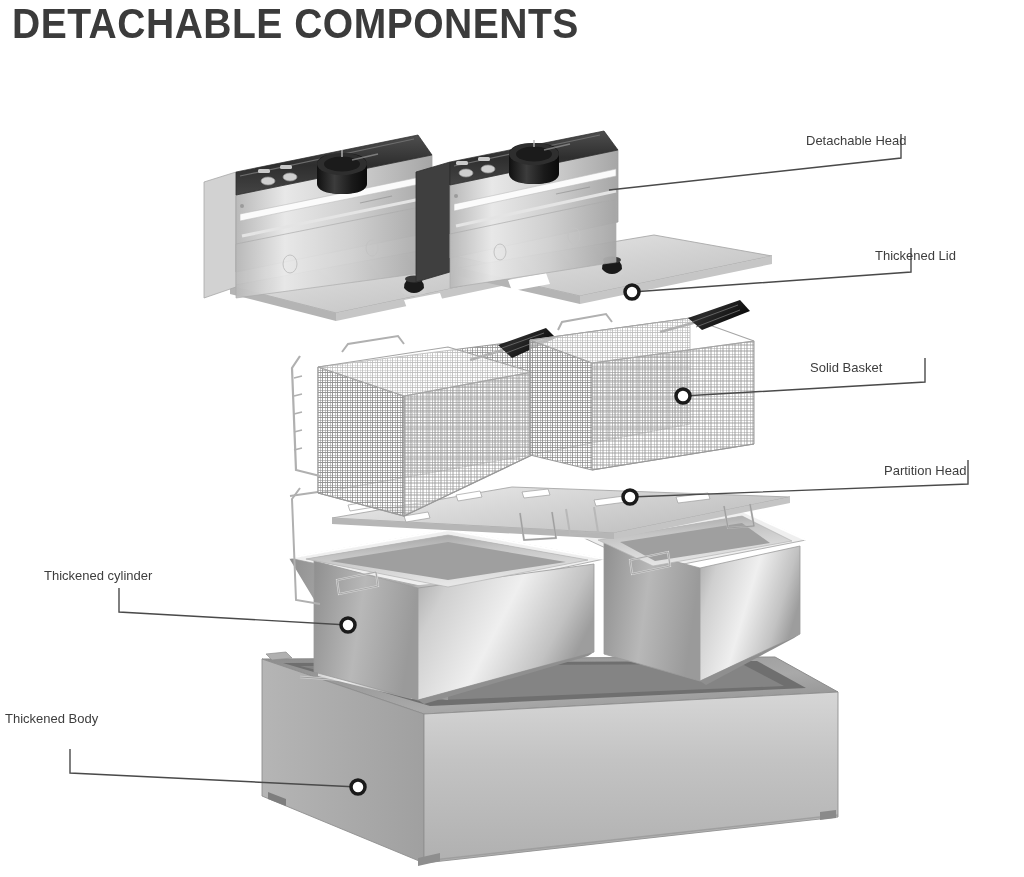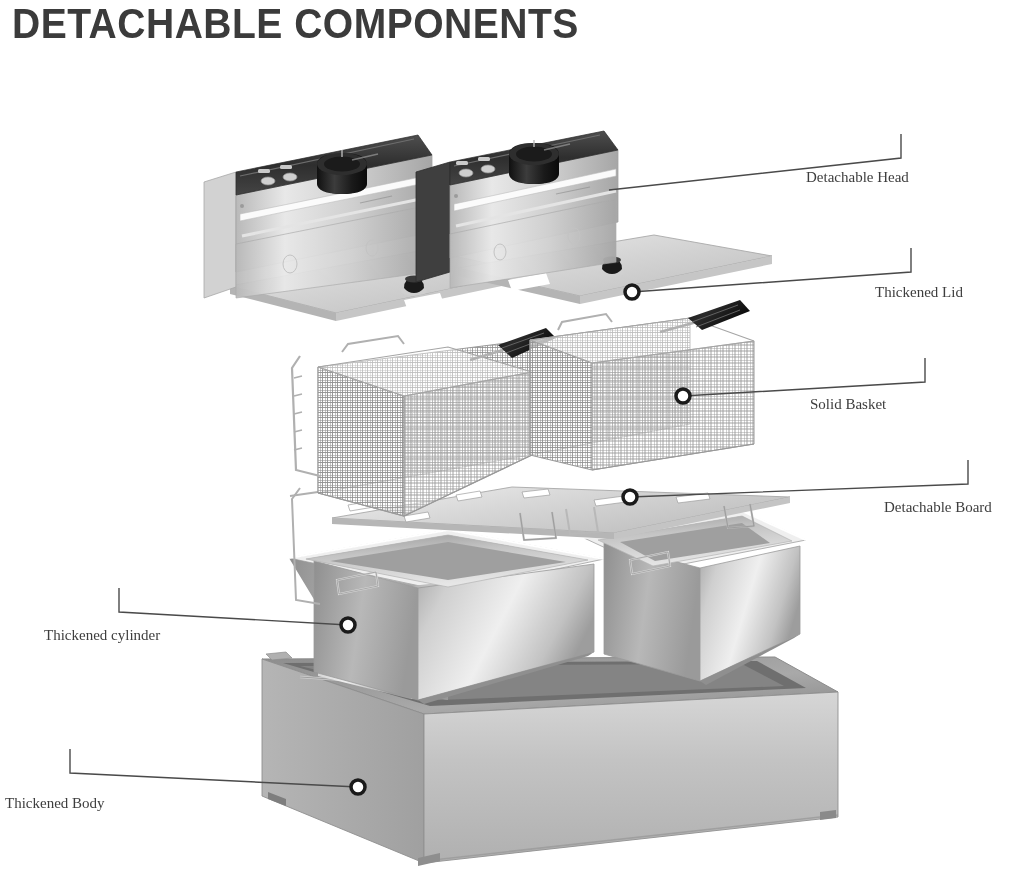--- a/index.html
+++ b/index.html
@@ -34,26 +34,25 @@
   #diagram {
     position: absolute;
     left: 0;
     top: 0;
     width: 1024px;
     height: 877px;
   }
 
   .callout-label {
     position: absolute;
-    font-family: Liberation Serif, serif;
-    font-size: 15px;
+    font-family: Liberation Sans, sans-serif;
+    font-size: 13px;
     line-height: 22px;
     color: #3d3d3d;
     white-space: nowrap;
-    margin-top: 36px;
   }
 </style>
 </head>
 <body>
 
 <div id="page-title">DETACHABLE COMPONENTS</div>
 
 <svg id="diagram" viewBox="0 0 1024 877" xmlns="http://www.w3.org/2000/svg">
   <defs>
     <linearGradient id="gSteelV" x1="0" y1="0" x2="0" y2="1">
@@ -361,16 +360,16 @@
       <circle cx="630" cy="497" r="7" fill="#ffffff" stroke="#1a1a1a" stroke-width="3.5"></circle>
       <circle cx="348" cy="625" r="7" fill="#ffffff" stroke="#1a1a1a" stroke-width="3.5"></circle>
       <circle cx="358" cy="787" r="7" fill="#ffffff" stroke="#1a1a1a" stroke-width="3.5"></circle>
     </g>
 </svg>
 
 <div id="labels">
     <div class="callout-label" style="left: 806px; top: 130px;">Detachable Head</div>
     <div class="callout-label" style="left: 875px; top: 245px;">Thickened Lid</div>
     <div class="callout-label" style="left: 810px; top: 357px;">Solid Basket</div>
-    <div class="callout-label" style="left: 884px; top: 460px;">Detachable Board</div>
-    <div class="callout-label" style="left: 44px; top: 588px;">Thickened cylinder</div>
-    <div class="callout-label" style="left: 5px; top: 756px;">Thickened Body</div>
+    <div class="callout-label" style="left: 884px; top: 460px;">Partition Head</div>
+    <div class="callout-label" style="left: 44px; top: 565px;">Thickened cylinder</div>
+    <div class="callout-label" style="left: 5px; top: 708px;">Thickened Body</div>
   </div>
 
 </body></html>

